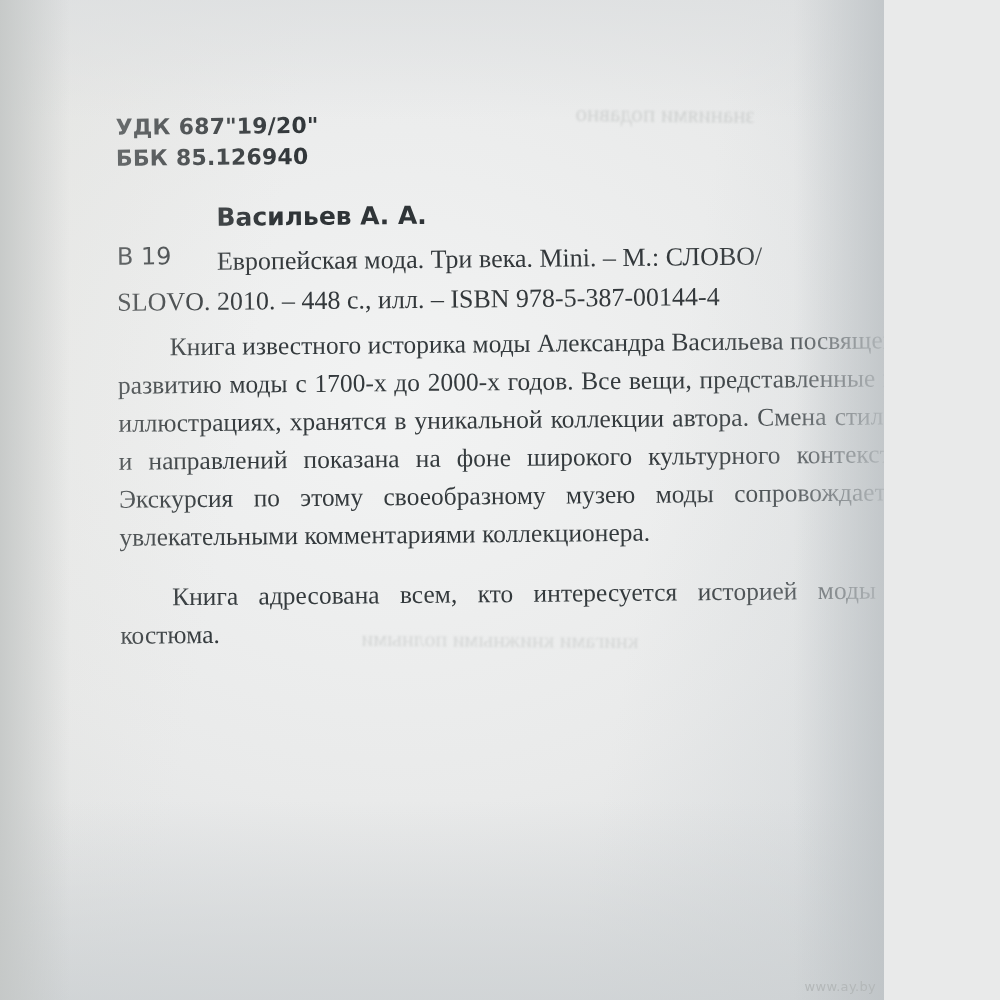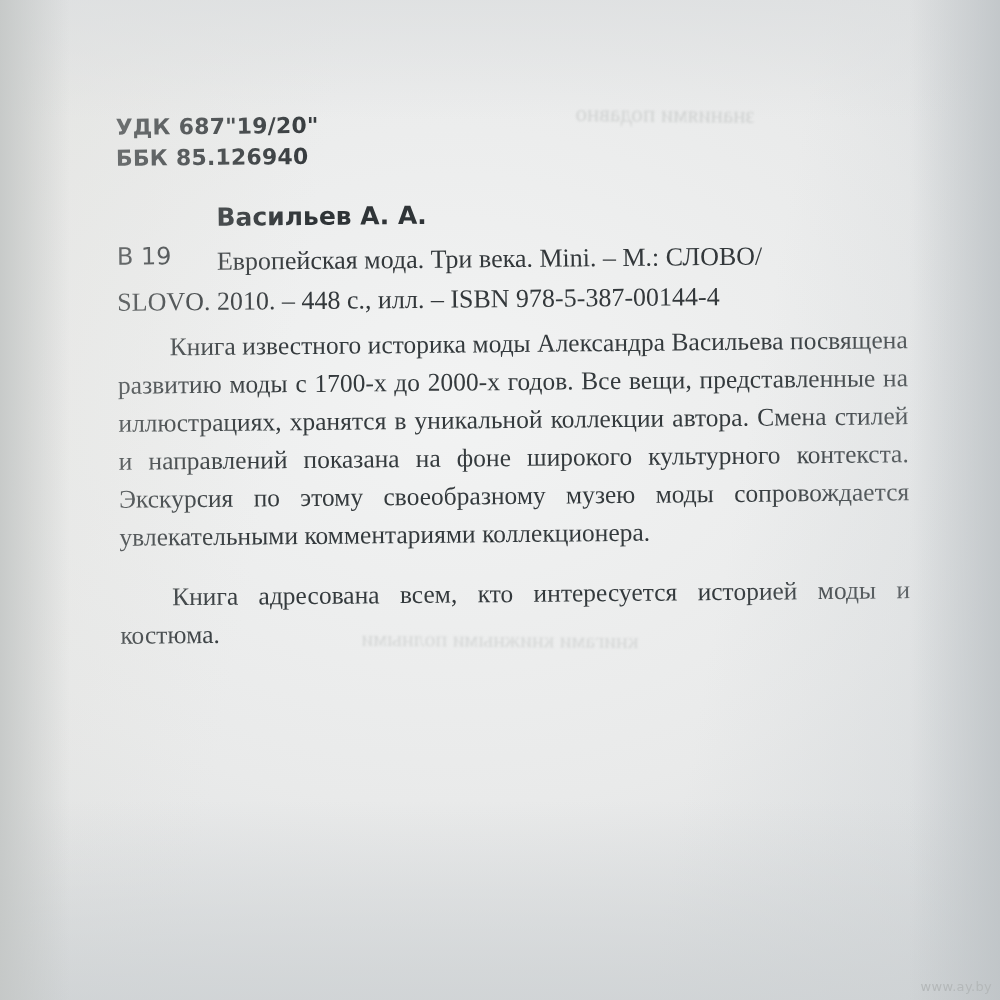--- a/index.html
+++ b/index.html
@@ -10,21 +10,21 @@
     width: 1000px;
     height: 1000px;
     overflow: hidden;
     font-family: "Liberation Serif", serif;
     background: #e9eaea;
   }
 
   
   .photo {
     position: relative;
-    width: 1000px;
+    width: 884px;
     height: 1000px;
     background:
       radial-gradient(ellipse 120% 90% at 45% 40%, #f2f3f3 0%, #e9eaea 45%, #dfe1e2 72%, #d3d6d7 100%);
     overflow: hidden;
   }
   
   .tint-warm {
     position: absolute;
     left: 0; top: 0; right: 0; bottom: 0;
     background:

